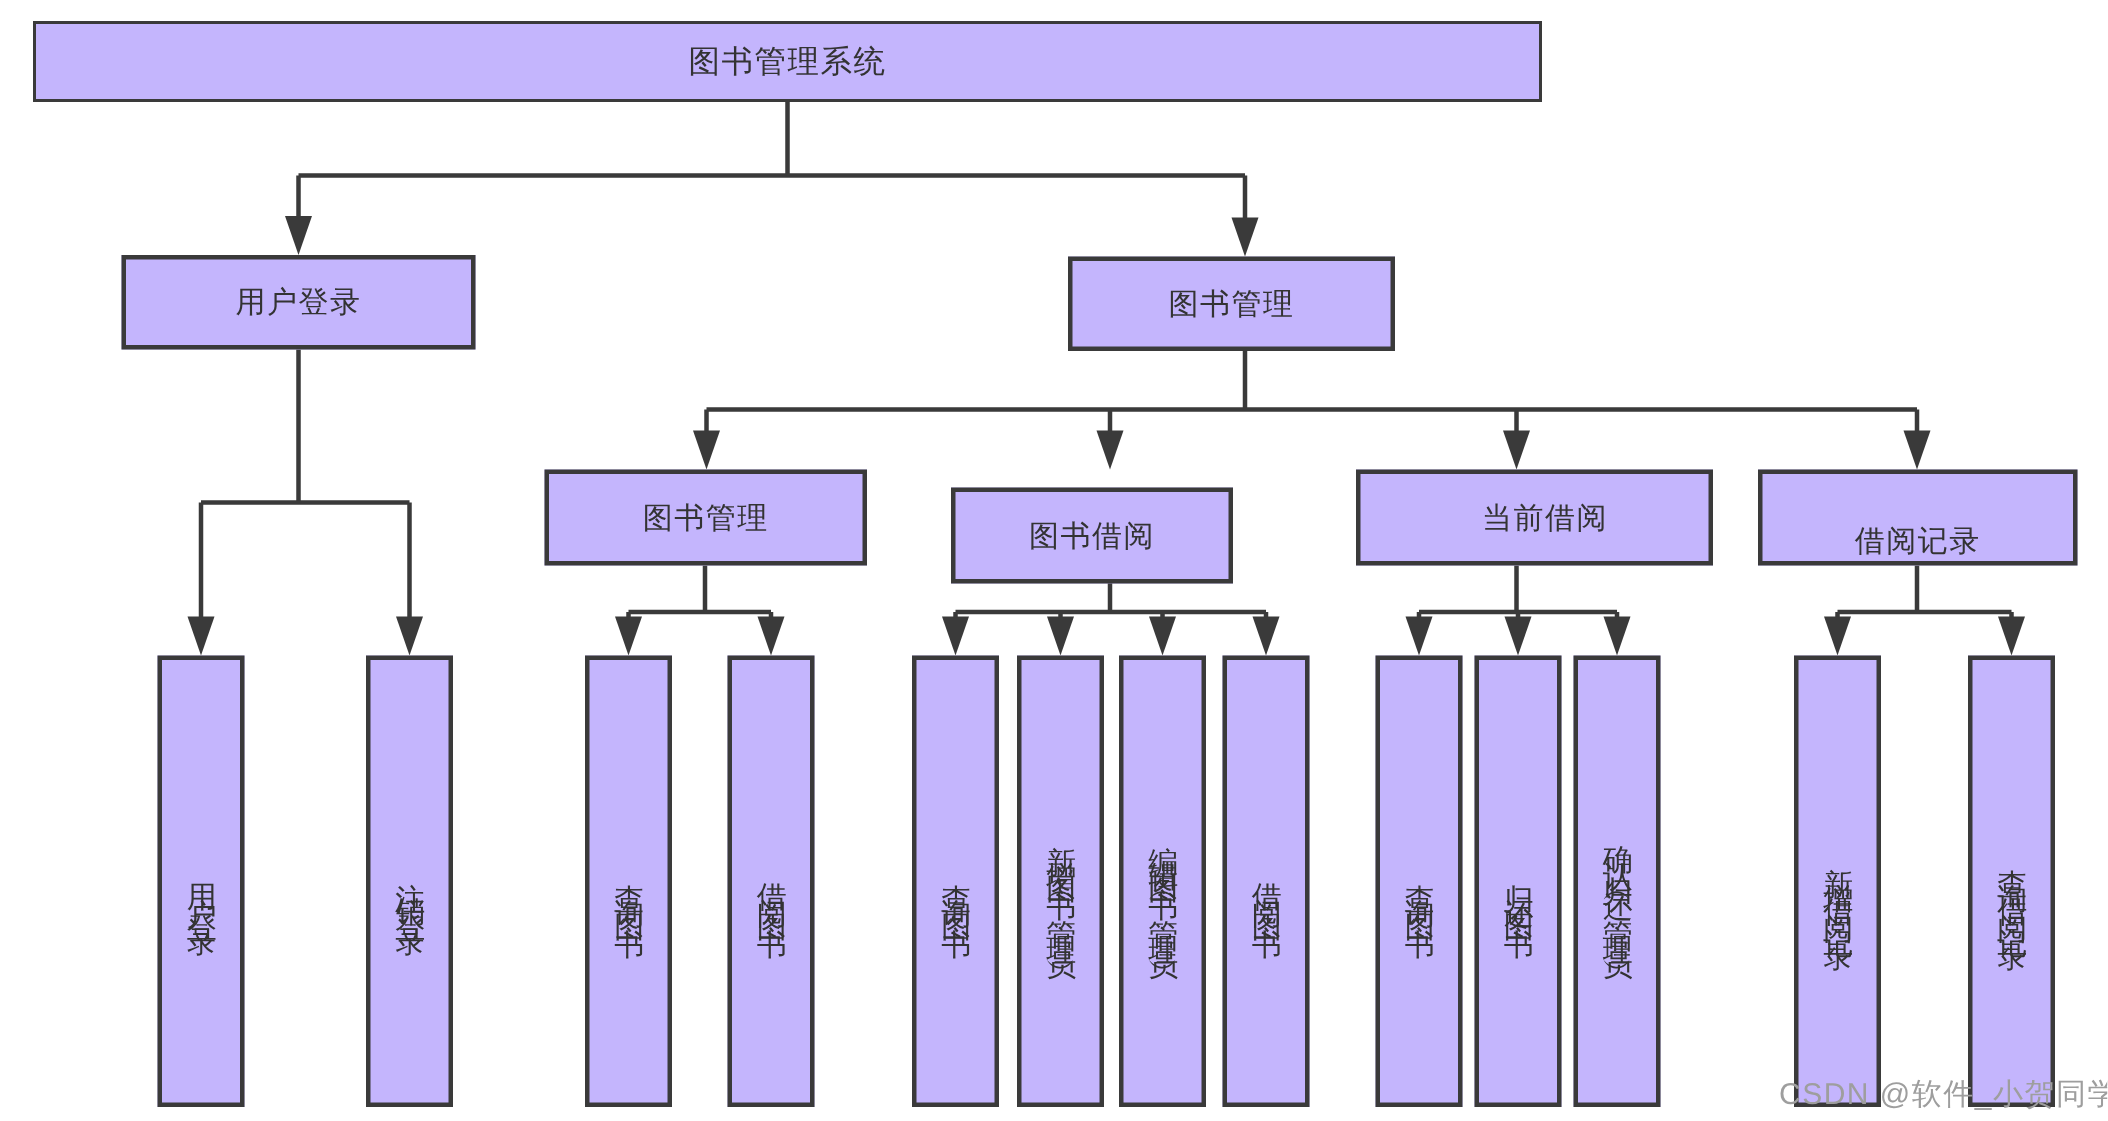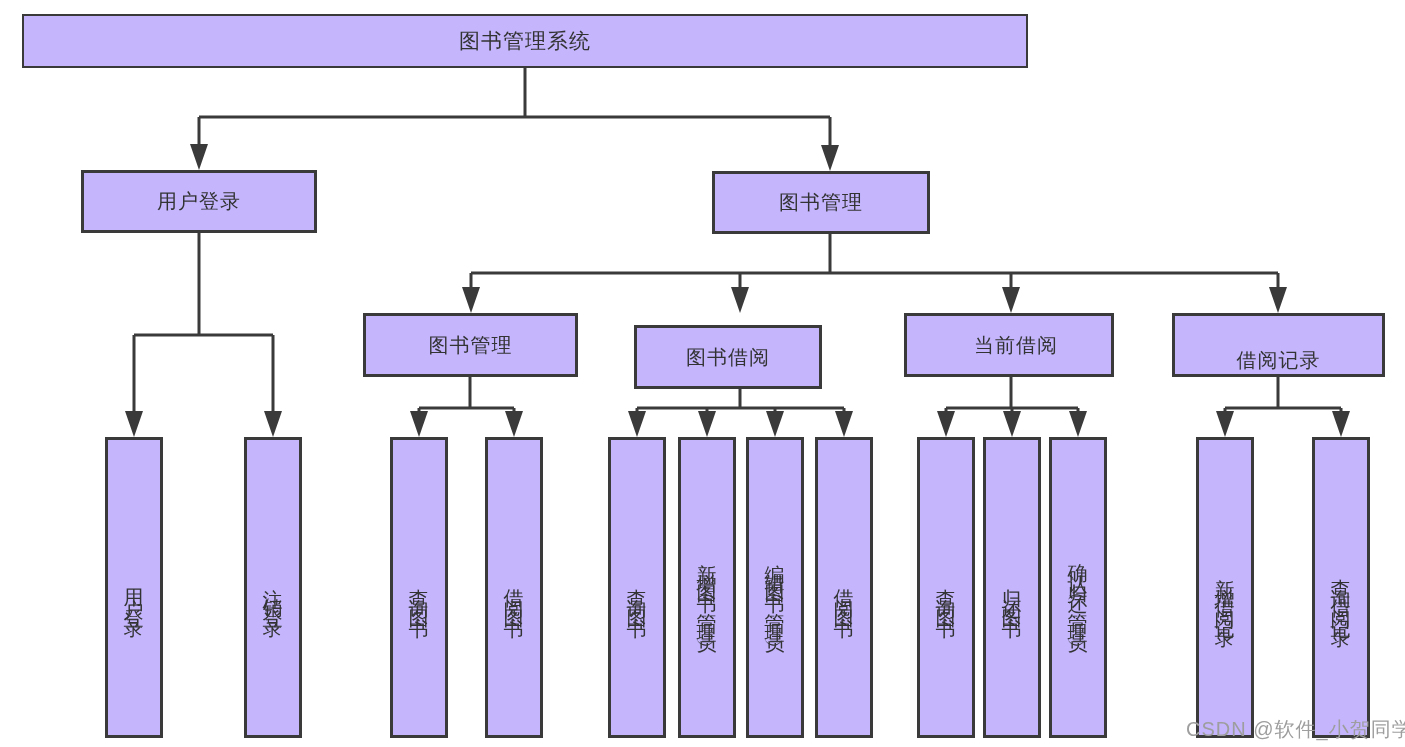--- a/index.html
+++ b/index.html
@@ -87,21 +87,21 @@
   <div class="node" style="left:712px; top:171px; width:218px; height:63px;">
     <span>图书管理</span>
   </div>
 
   <div class="node" style="left:363px; top:313px; width:215px; height:64px;">
     <span>图书管理</span>
   </div>
   <div class="node" style="left:634px; top:313px; width:188px; height:64px;margin-top:12px;">
     <span>图书借阅</span>
   </div>
-  <div class="node" style="left:904px; top:313px; width:210px; height:64px;padding-left:14px;">
+  <div class="node" style="left:904px; top:313px; width:238px; height:64px;padding-left:14px;">
     <span>当前借阅</span>
   </div>
   <div class="node" style="left:1172px; top:313px; width:213px; height:64px;align-items:flex-end;">
     <span>借阅记录</span>
   </div>
 
   <div class="node leaf" style="left:105px; top:437px; width:58px; height:301px;">
     <span class="vtext">用户登录</span>
   </div>
   <div class="node leaf" style="left:244px; top:437px; width:58px; height:301px;">

